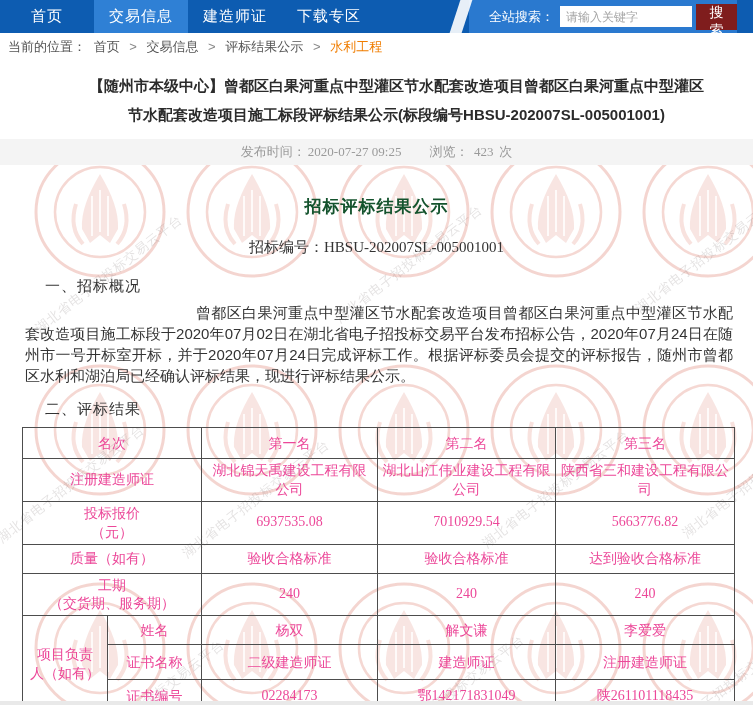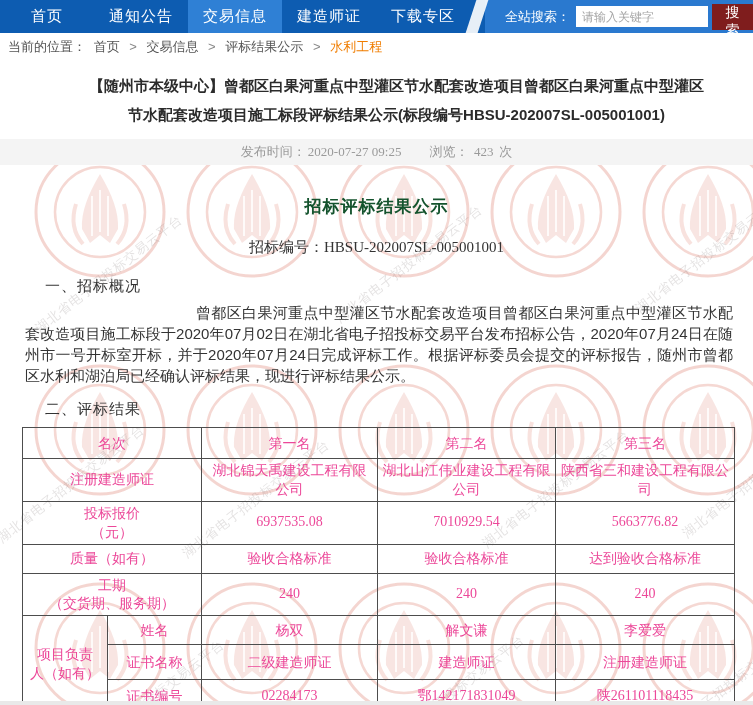--- a/index.html
+++ b/index.html
@@ -12,21 +12,21 @@
   
   .topnav{
     position:relative;height:33px;background:#0d5cb1;display:flex;align-items:stretch;z-index:5;
   }
   .topnav .nav-item{
     width:94px;display:flex;align-items:center;justify-content:center;
     color:#fff;font-size:15px;letter-spacing:1px;cursor:pointer;
   }
   .topnav .nav-item.active{background:#2f80d5;}
   .nav-search{
-    position:absolute;right:0;top:0;height:33px;width:268px;
+    position:absolute;right:16px;top:0;height:33px;width:268px;
     background:#2a79cf;display:flex;align-items:center;
   }
   .nav-search::before{
     content:"";position:absolute;left:-14px;top:0;height:33px;width:12px;
     background:#ffffff;transform:skewX(-18deg);opacity:.9;
   }
   .nav-search .search-label{color:#fff;font-size:13px;margin:0 6px 0 20px;white-space:nowrap;}
   .nav-search input{
     width:120px;height:21px;border:none;outline:none;padding:0 6px;
     font-size:12px;color:#333;background:#fff;
@@ -90,21 +90,20 @@
   tr.r-name td{height:24px;}
   tr.r-certname td{height:30px;}
   tr.r-certno td{height:28px;}
   .bottom-strip{position:absolute;left:0;bottom:0;width:753px;height:4px;background:#e9e9e9;z-index:6;}
 </style>
 </head>
 <body>
 
 <div class="topnav">
   <div class="nav-item">首页</div>
-  <div class="nav-item">通知公告</div>
   <div class="nav-item active">交易信息</div>
   <div class="nav-item">建造师证</div>
   <div class="nav-item">下载专区</div>
   <div class="nav-search">
     <span class="search-label">全站搜索：</span>
     <input type="text" placeholder="请输入关键字" style="">
     <button class="search-btn">搜 索</button>
   </div>
 </div>
 

